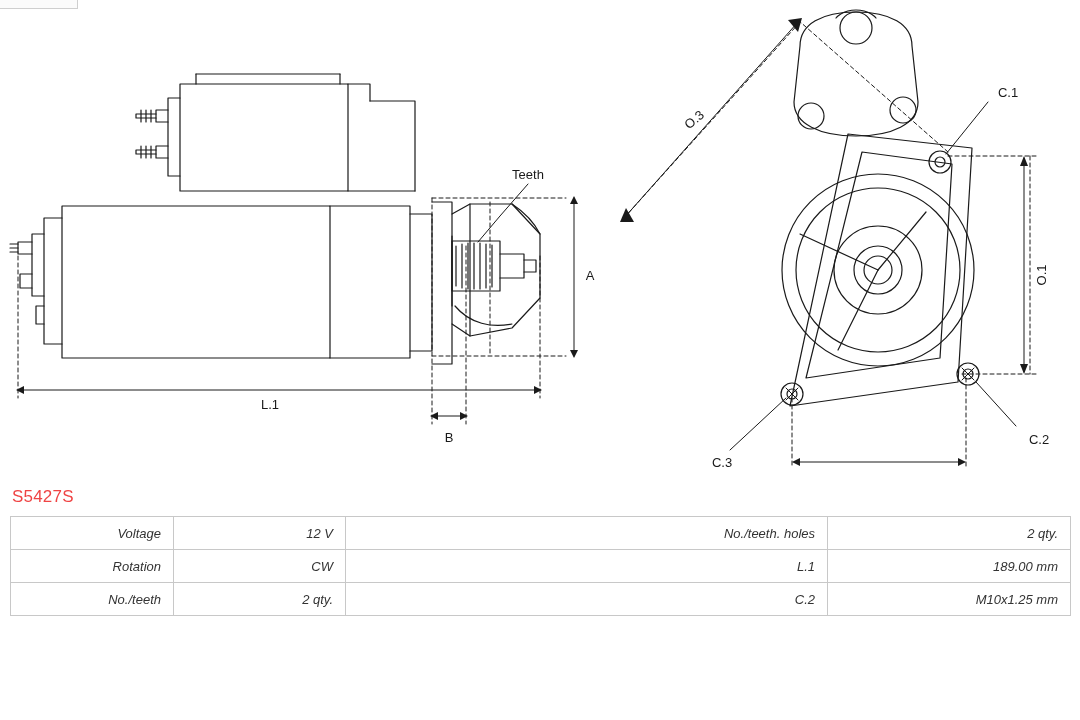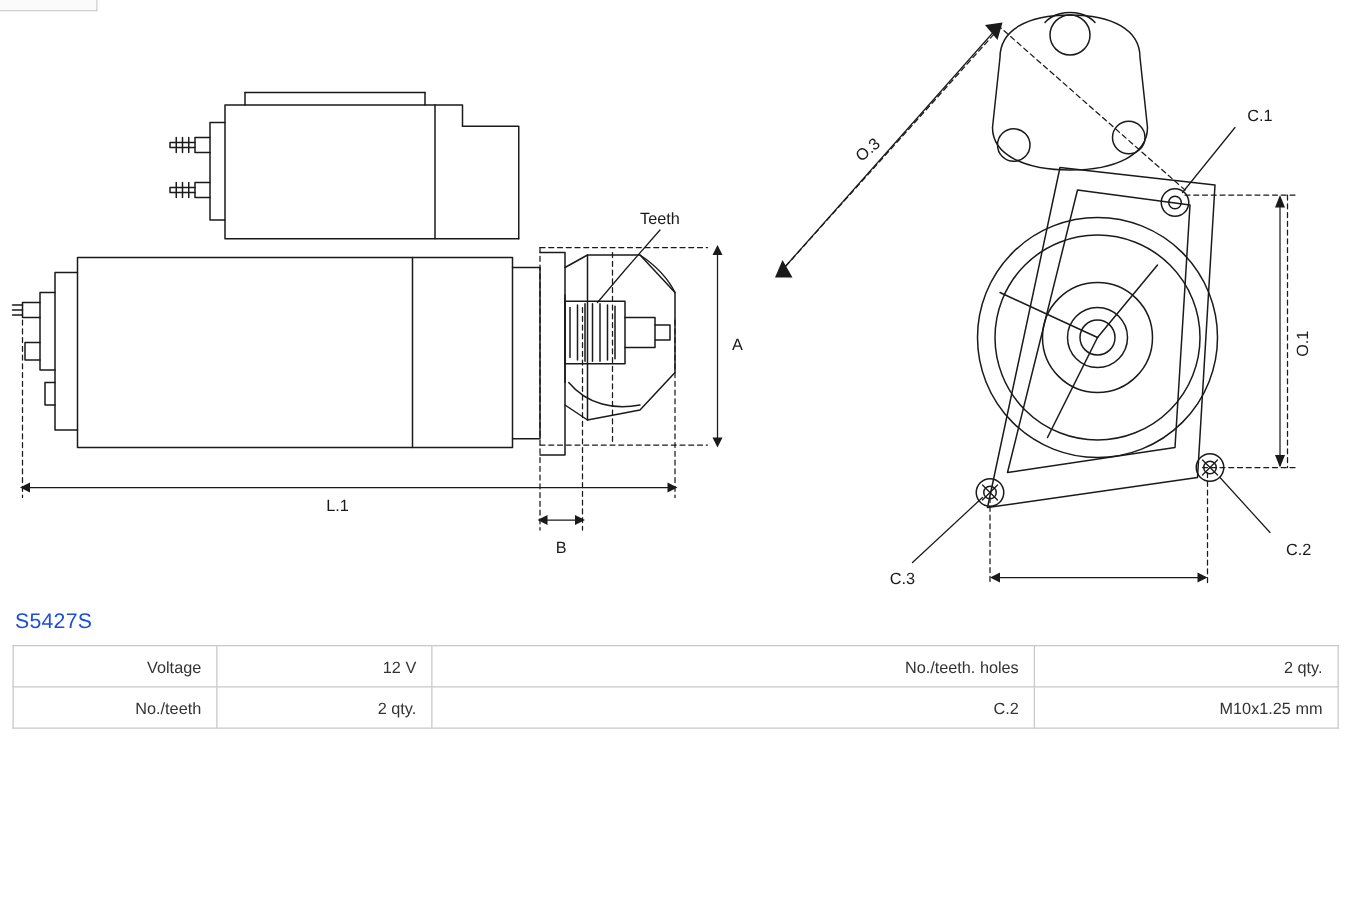--- a/index.html
+++ b/index.html
@@ -27,41 +27,42 @@
   }
   .drawing {
     position: absolute;
     left: 0; top: 6px;
     width: 1080px; height: 470px;
   }
   .part-code {
     position: absolute;
     left: 12px; top: 487px;
     font-size: 17px;
-    color: #1d4ed8;
+    color: #ef4444;
     letter-spacing: 0.2px;
   }
   .spec-wrap {
     position: absolute;
     left: 10px; top: 516px;
     width: 1060px;
   }
   table.specs {
     border-collapse: collapse;
     width: 1060px;
     table-layout: fixed;
   }
   table.specs td {
     border: 1px solid #c8c8c8;
     height: 33px;
     font-size: 13px;
     color: #333;
     padding: 0 12px;
     vertical-align: middle;
     background: #ffffff;
+    font-style: italic;
   }
   td.lbl {
     background: #dedede;
     text-align: right;
     color: #333;
   }
   td.val {
     background: #ffffff;
     text-align: right;
     color: #333;
@@ -242,20 +243,26 @@
   <div class="spec-wrap">
     <table class="specs">
       <tbody>
         <tr>
           <td class="lbl c1">Voltage</td>
           <td class="val c2">12 V</td>
           <td class="lbl c3">No./teeth. holes</td>
           <td class="val c4">2 qty.</td>
         </tr>
         <tr>
+          <td class="lbl c1">Rotation</td>
+          <td class="val c2">CW</td>
+          <td class="lbl c3">L.1</td>
+          <td class="val c4">189.00 mm</td>
+        </tr>
+        <tr>
           <td class="lbl c1">No./teeth</td>
           <td class="val c2">2 qty.</td>
           <td class="lbl c3">C.2</td>
           <td class="val c4">M10x1.25 mm</td>
         </tr>
       </tbody>
     </table>
   </div>
 
 </div>

